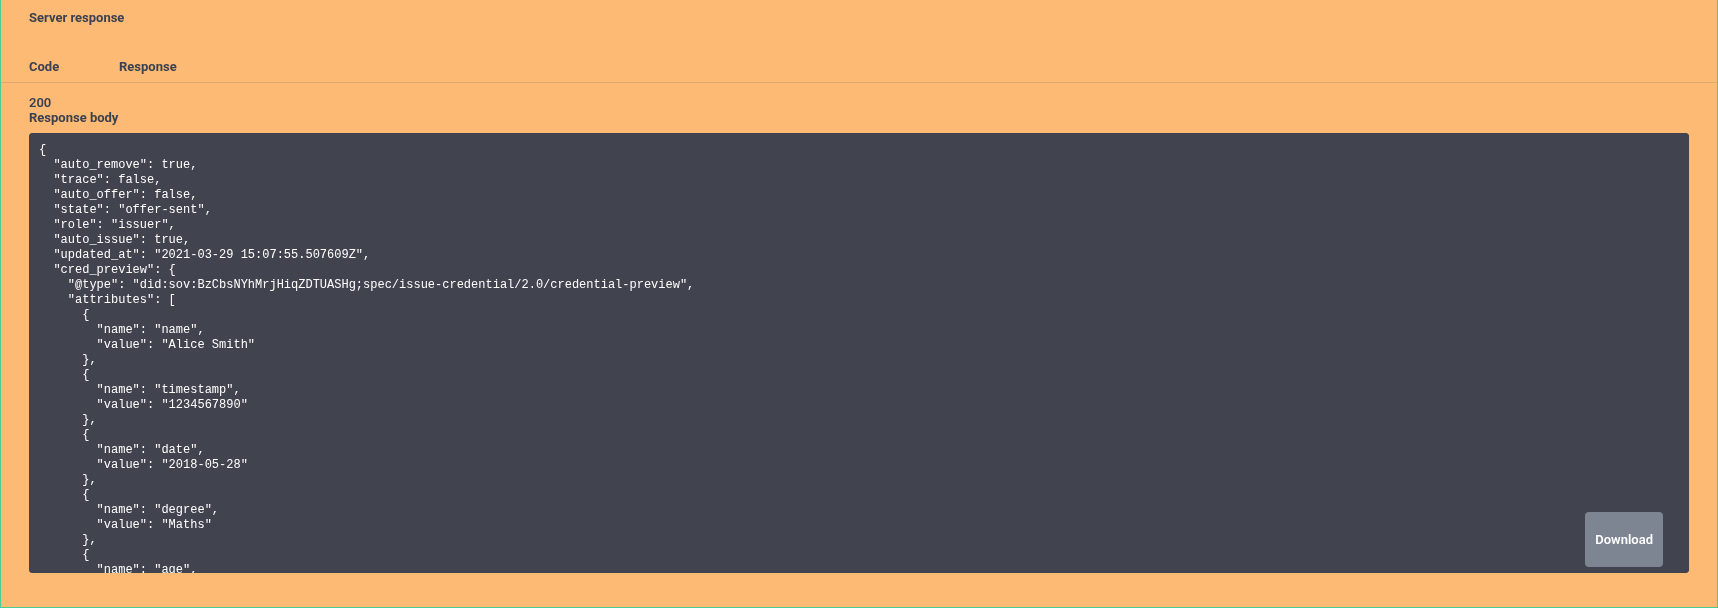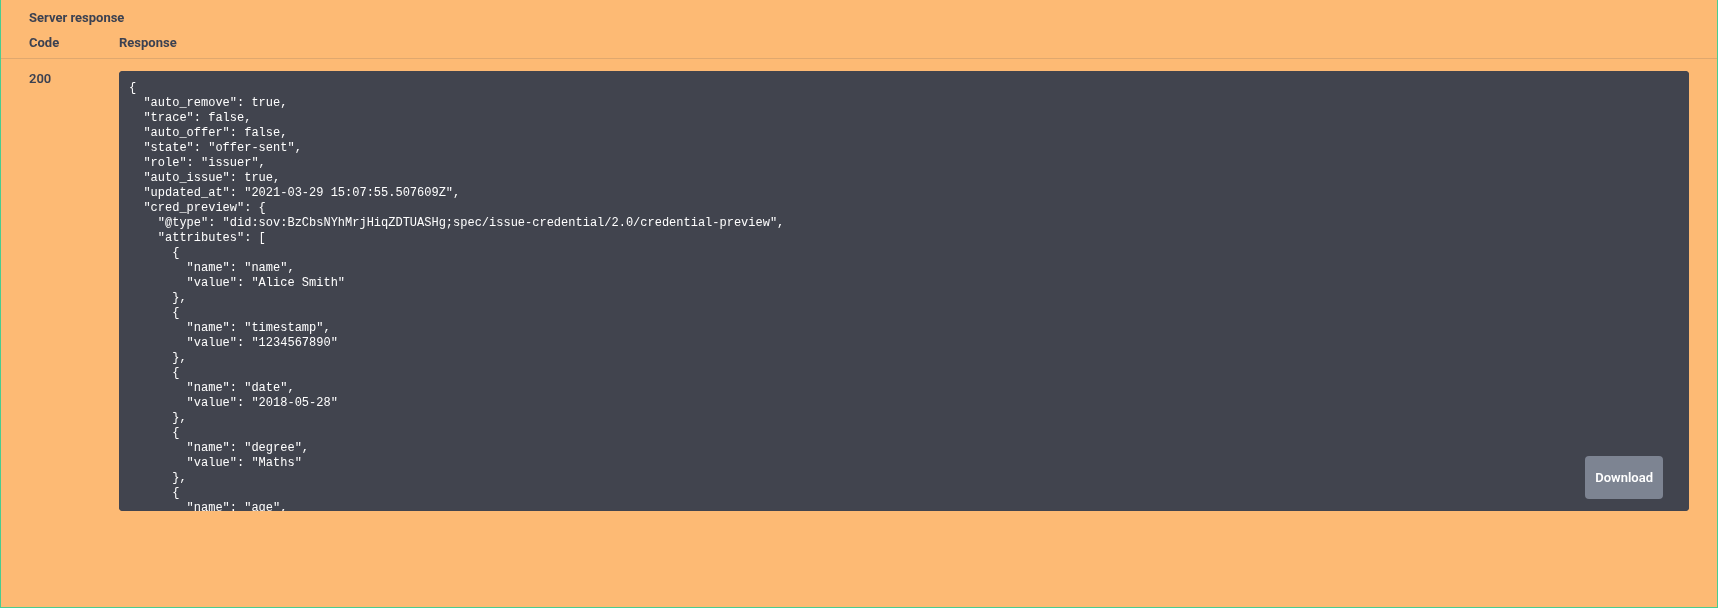--- a/index.html
+++ b/index.html
@@ -21,37 +21,38 @@
     .section-title {
       font-size: 13px;
       font-weight: 700;
       color: #3b4151;
       padding: 10px 28px 8px 28px;
     }
     .table-header {
       display: flex;
       padding: 0 28px;
       border-bottom: 1px solid rgba(59, 65, 81, 0.15);
-      margin-top: 2px;
+      margin-top: 26px;
       padding-bottom: 8px;
     }
     .col-code {
       width: 90px;
       font-size: 13px;
       font-weight: 700;
       color: #3b4151;
     }
     .col-details {
       font-size: 13px;
       font-weight: 700;
       color: #3b4151;
     }
     .response-row {
       display: flex;
       padding: 12px 28px 0 28px;
+      flex-direction: column;
     }
     .code-value {
       width: 90px;
       font-size: 13px;
       font-weight: 600;
       color: #3b4151;
     }
     .details-content {
       flex: 1;
       min-width: 0;
@@ -86,26 +87,26 @@
     }
     .code-block::-webkit-scrollbar-track {
       background: #41444e;
     }
     .code-block::-webkit-scrollbar-thumb {
       background: #6b6e78;
       border-radius: 2px;
     }
     .download-btn {
       position: absolute;
-      bottom: 12px;
+      bottom: 6px;
       right: 26px;
       background: #7d8492;
       color: #ffffff;
       border: none;
-      padding: 14px 10px;
+      padding: 20px 10px;
       font-size: 13px;
       font-weight: 600;
       border-radius: 4px;
       cursor: pointer;
       font-family: inherit;
     }
   </style>
 </head>
 <body>
 
@@ -113,20 +114,21 @@
   <div class="section-title">Server response</div>
 
   <div class="table-header">
     <div class="col-code">Code</div>
     <div class="col-details">Response</div>
   </div>
 
   <div class="response-row">
     <div class="code-value">200</div>
     <div class="details-content">
+      <div class="response-body-label">Response body</div>
       <div class="code-block-wrapper">
         <pre class="code-block">{
   "auto_remove": true,
   "trace": false,
   "auto_offer": false,
   "state": "offer-sent",
   "role": "issuer",
   "auto_issue": true,
   "updated_at": "2021-03-29 15:07:55.507609Z",
   "cred_preview": {

